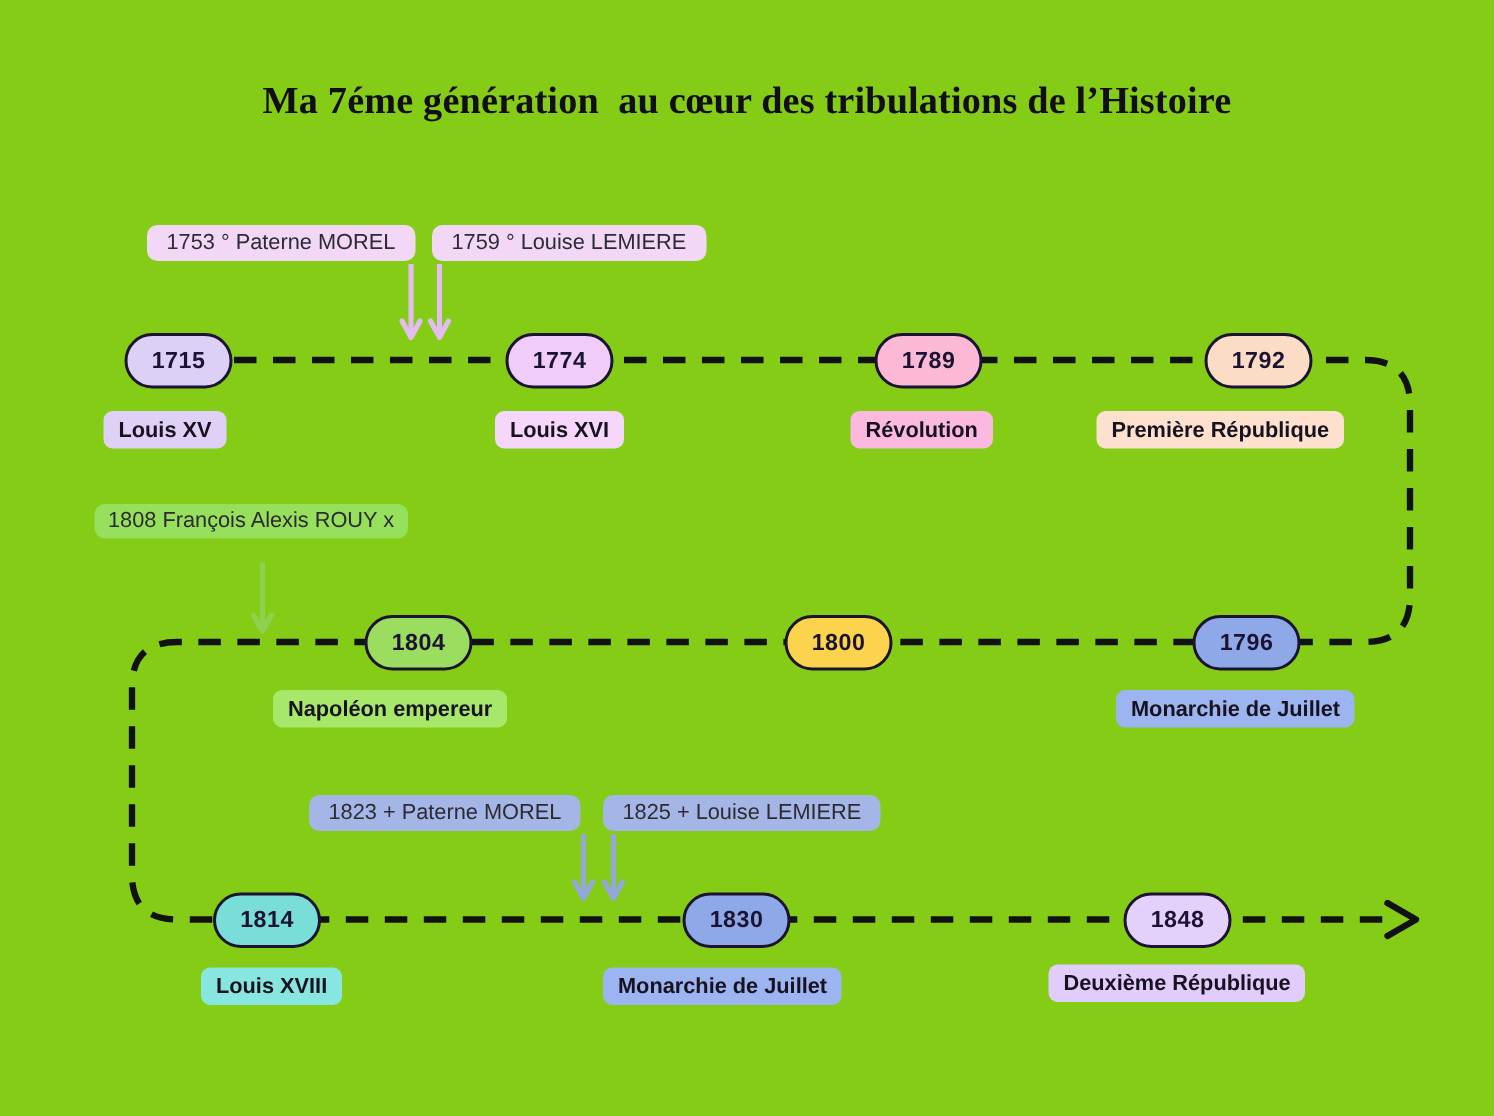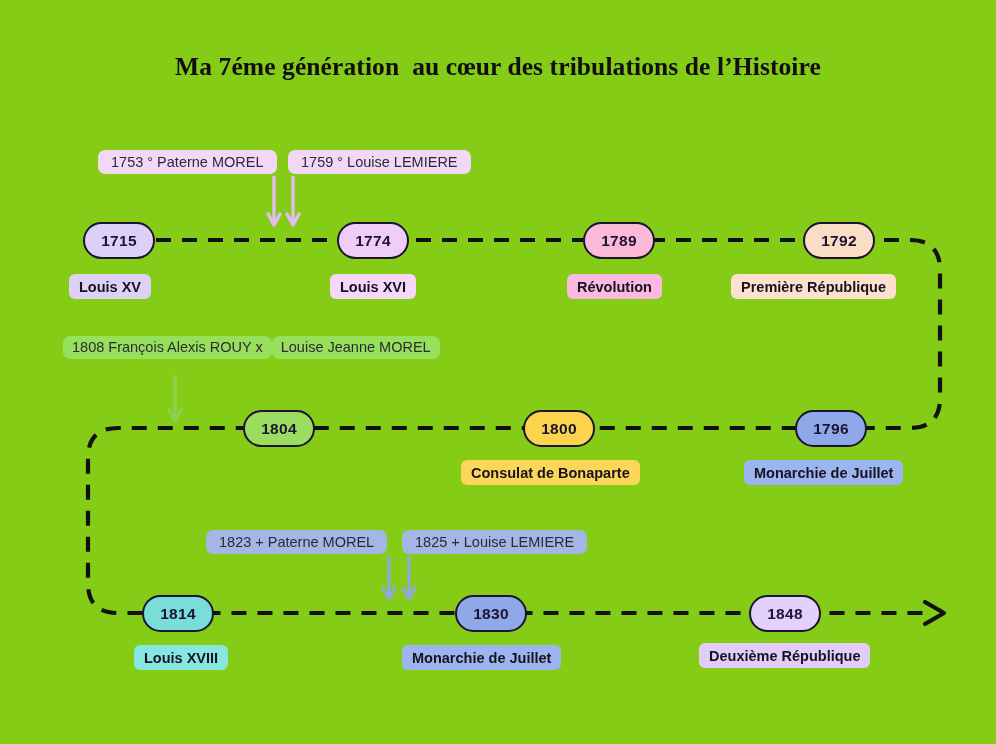--- a/index.html
+++ b/index.html
@@ -172,27 +172,27 @@
   <div class="year-pill" style="left: 803px; top: 222px; width: 72px; background: rgb(251, 220, 196);">
     <span>1792</span>
   </div>
   <div class="era-label" style="left: 731px; top: 274px; background: rgb(253, 224, 205);">
     <span>Première République</span>
   </div>
 
   <div class="year-pill" style="left: 243px; top: 410px; width: 72px; background: rgb(155, 221, 95);">
     <span>1804</span>
   </div>
+  <div class="era-label" style="left: 182px; top: 460px; background: rgb(167, 232, 107);">
+    <span>Napoléon empereur</span>
+  </div>
 
   <div class="year-pill" style="left: 523px; top: 410px; width: 72px; background: rgb(252, 211, 77);">
     <span>1800</span>
   </div>
-  <div class="era-label" style="left: 461px; top: 460px; background: rgb(252, 214, 89);">
-    <span>Consulat de Bonaparte</span>
-  </div>
 
   <div class="year-pill" style="left: 795px; top: 410px; width: 72px; background: rgb(143, 168, 232);">
     <span>1796</span>
   </div>
   <div class="era-label" style="left: 744px; top: 460px; background: rgb(156, 180, 239);">
     <span>Monarchie de Juillet</span>
   </div>
 
   <div class="year-pill" style="left: 142px; top: 595px; width: 72px; background: rgb(121, 221, 216);">
     <span>1814</span>
@@ -218,21 +218,20 @@
   <div class="annot" style="left: 98px; top: 150px; background: rgb(243, 215, 247);">
     <span>1753 ° Paterne MOREL</span>
   </div>
 
   <div class="annot" style="left: 288px; top: 150px; background: rgb(243, 215, 247);">
     <span>1759 ° Louise LEMIERE</span>
   </div>
 
   <div class="annot two-line" style="left:63px; top:336px;">
     <span style="background: rgb(150, 224, 92);">1808 François Alexis ROUY x</span>
-    <span style="background: rgb(150, 224, 92);">Louise Jeanne MOREL</span>
   </div>
 
   <div class="annot" style="left: 206px; top: 530px; background: rgb(163, 182, 230);">
     <span>1823 + Paterne MOREL</span>
   </div>
 
   <div class="annot" style="left: 402px; top: 530px; background: rgb(163, 182, 230);">
     <span>1825  + Louise LEMIERE</span>
   </div>
 

